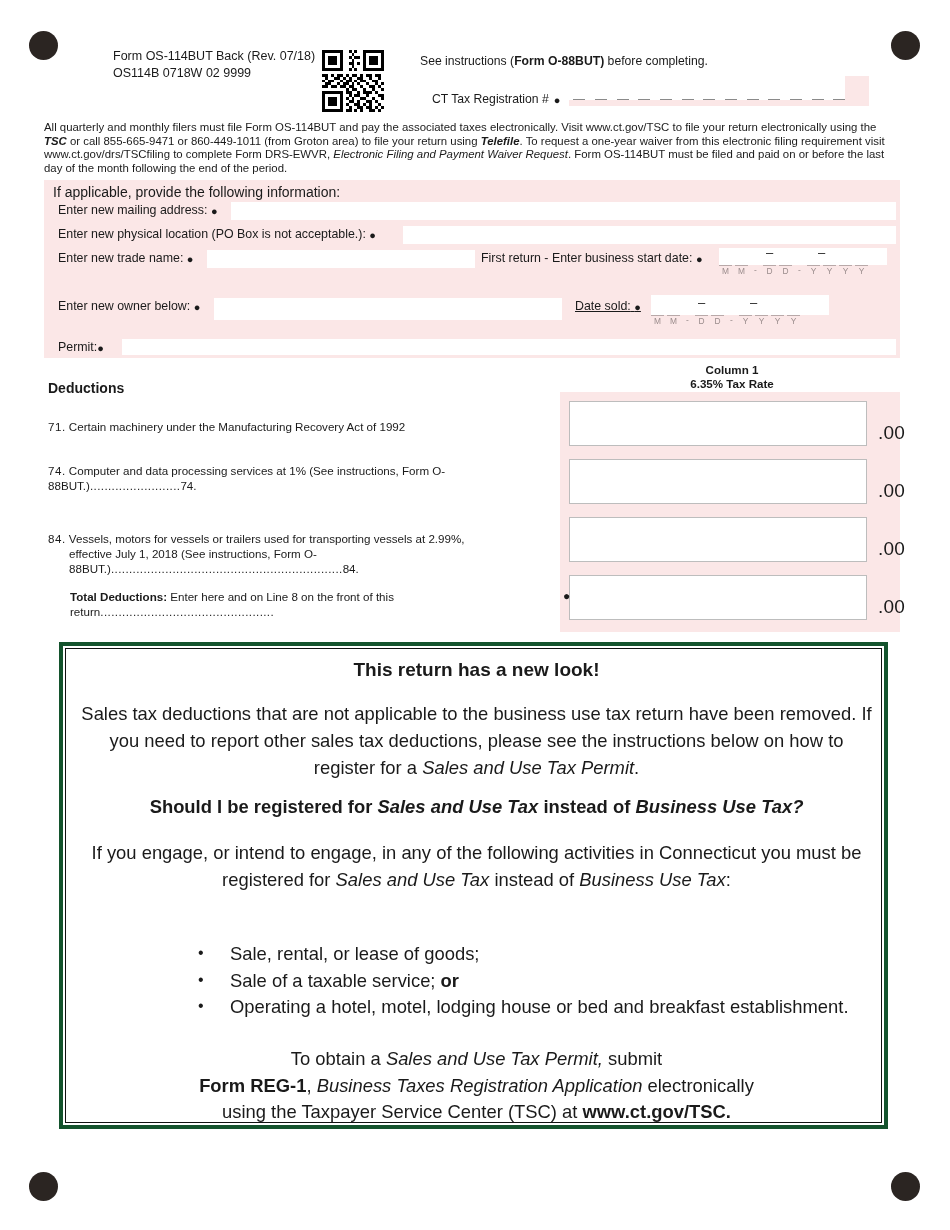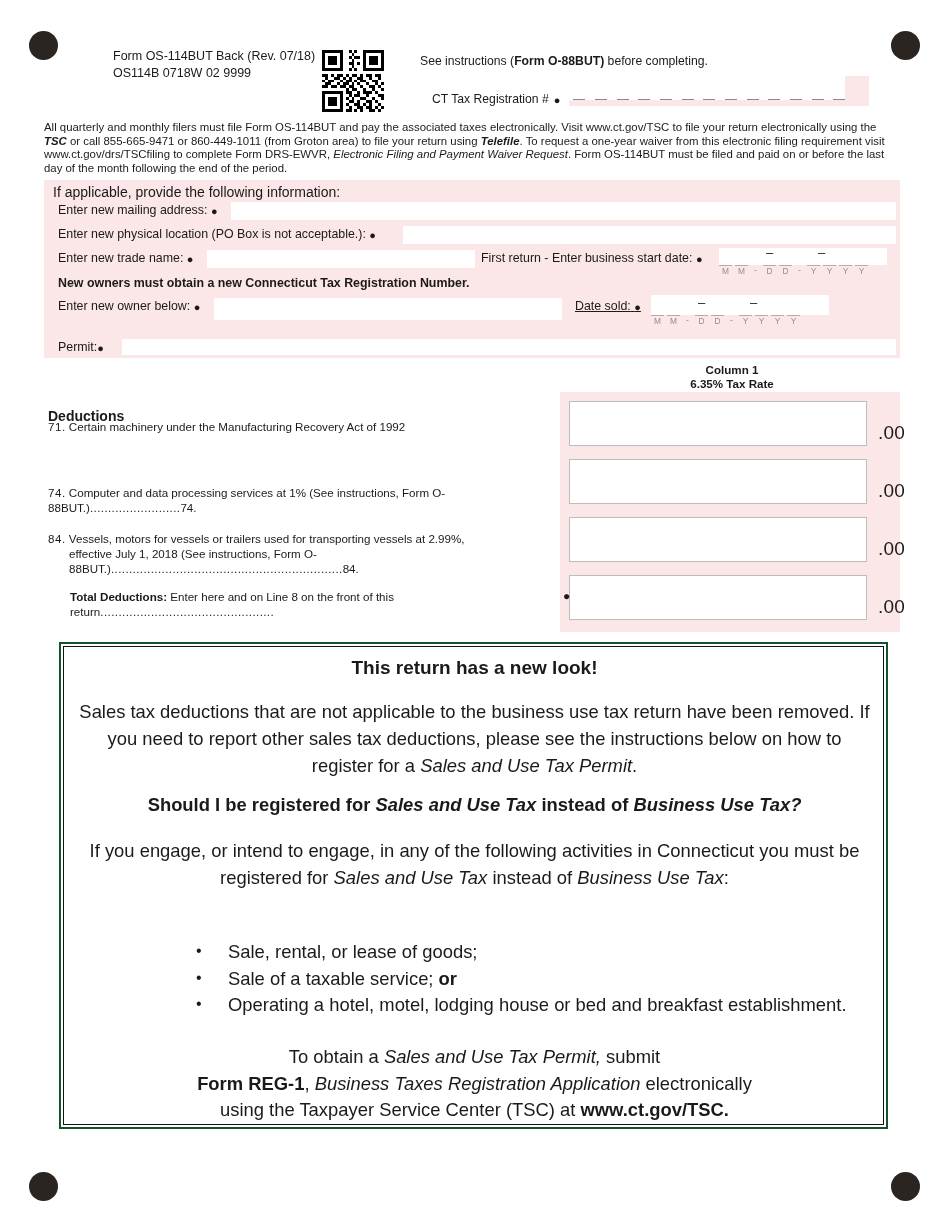--- a/index.html
+++ b/index.html
@@ -63,41 +63,41 @@
   .ip-first{left:437px;top:71px;}
   .ip-sold{left:531px;top:119px;text-decoration:underline;}
 
   .datefield{position:absolute;}
   .datefield .dbox{position:absolute;left:0;top:0;background:#ffffff;}
   .datefield .dash{position:absolute;font-size:13px;color:#222;}
   .datefield .marks{position:absolute;display:flex;font-size:8.4px;color:#9a8c8c;letter-spacing:0;}
   .datefield .marks span{display:inline-block;text-align:center;border-top:1px solid #b9a9a9;margin-right:3px;line-height:10px;}
 
   
-  .ded-title{position:absolute;left:48px;top:380px;font-size:14px;font-weight:bold;margin-top:28px;}
+  .ded-title{position:absolute;left:48px;top:380px;font-size:14px;font-weight:bold;}
   .colhdr{position:absolute;left:612px;top:363px;width:240px;text-align:center;font-size:11.6px;font-weight:bold;line-height:13.6px;}
 
   .amtcol{position:absolute;left:560px;top:392px;width:340px;height:240px;background:#fbe7e7;}
   .amtbox{position:absolute;left:9px;width:296px;height:43px;background:#ffffff;border:1px solid #bdbdbd;}
   .amtsuffix{position:absolute;left:318px;font-size:19px;letter-spacing:.2px;}
 
   .line{position:absolute;font-size:11.6px;line-height:15px;}
   .line .lead{letter-spacing:.5px;}
   .dots{letter-spacing:.4px;}
   .l71{left:48px;top:419px;width:520px;}
-  .l74{left:48px;top:485px;width:520px;}
+  .l74{left:48px;top:463px;width:520px;}
   .l84{left:48px;top:531px;width:520px;}
   .ltot{left:70px;top:589px;width:500px;}
   .ltot b{font-weight:bold;}
   .tot-bullet{position:absolute;left:563px;top:589px;font-size:12px;}
 
   
   .notice{
     position:absolute;left:59px;top:642px;width:829px;height:487px;
-    border:2px solid #14532d;background:#ffffff;box-sizing:border-box;
+    border:4px solid #14532d;background:#ffffff;box-sizing:border-box;
   }
   .notice .inner{position:absolute;inset:2px;border:1px solid #111;box-sizing:border-box;}
   .nc{position:absolute;left:14px;width:799px;text-align:center;}
   .n-title{top:13px;font-size:19px;font-weight:bold;}
   .n-p1{top:54px;font-size:18.4px;line-height:27px;}
   .n-q{top:150px;font-size:18.4px;font-weight:bold;}
   .n-p2{top:193px;font-size:18.4px;line-height:27px;}
   .n-bullets{position:absolute;left:86px;top:277px;width:740px;text-align:left;font-size:18.4px;line-height:26.5px;}
   .n-bullets li{margin:0;padding:0;list-style:none;position:relative;padding-left:41px;}
   .n-bullets li::before{content:"\2022";position:absolute;left:9px;top:-1px;font-size:16px;}
@@ -298,21 +298,20 @@
           <span style="width:13px;">D</span>
           <span style="width:13px;">D</span>
           <span style="width:9px;border-top:none;">-</span>
           <span style="width:13px;">Y</span>
           <span style="width:13px;">Y</span>
           <span style="width:13px;">Y</span>
           <span style="width:13px;">Y</span>
       </div>
     </div>
 
-    <div class="ip-row ip-bold">New owners must obtain a new Connecticut Tax Registration Number.</div>
 
     <div class="wfill" style="left:170px;top:118px;width:348px;height:22px;"></div>
     <div class="ip-row ip-r4">
       <span>Enter new owner below:</span>
       <span class="bullet">●</span>
     </div>
 
     <div class="ip-row ip-sold">
       <span>Date sold:</span>
       <span class="bullet">●</span>

